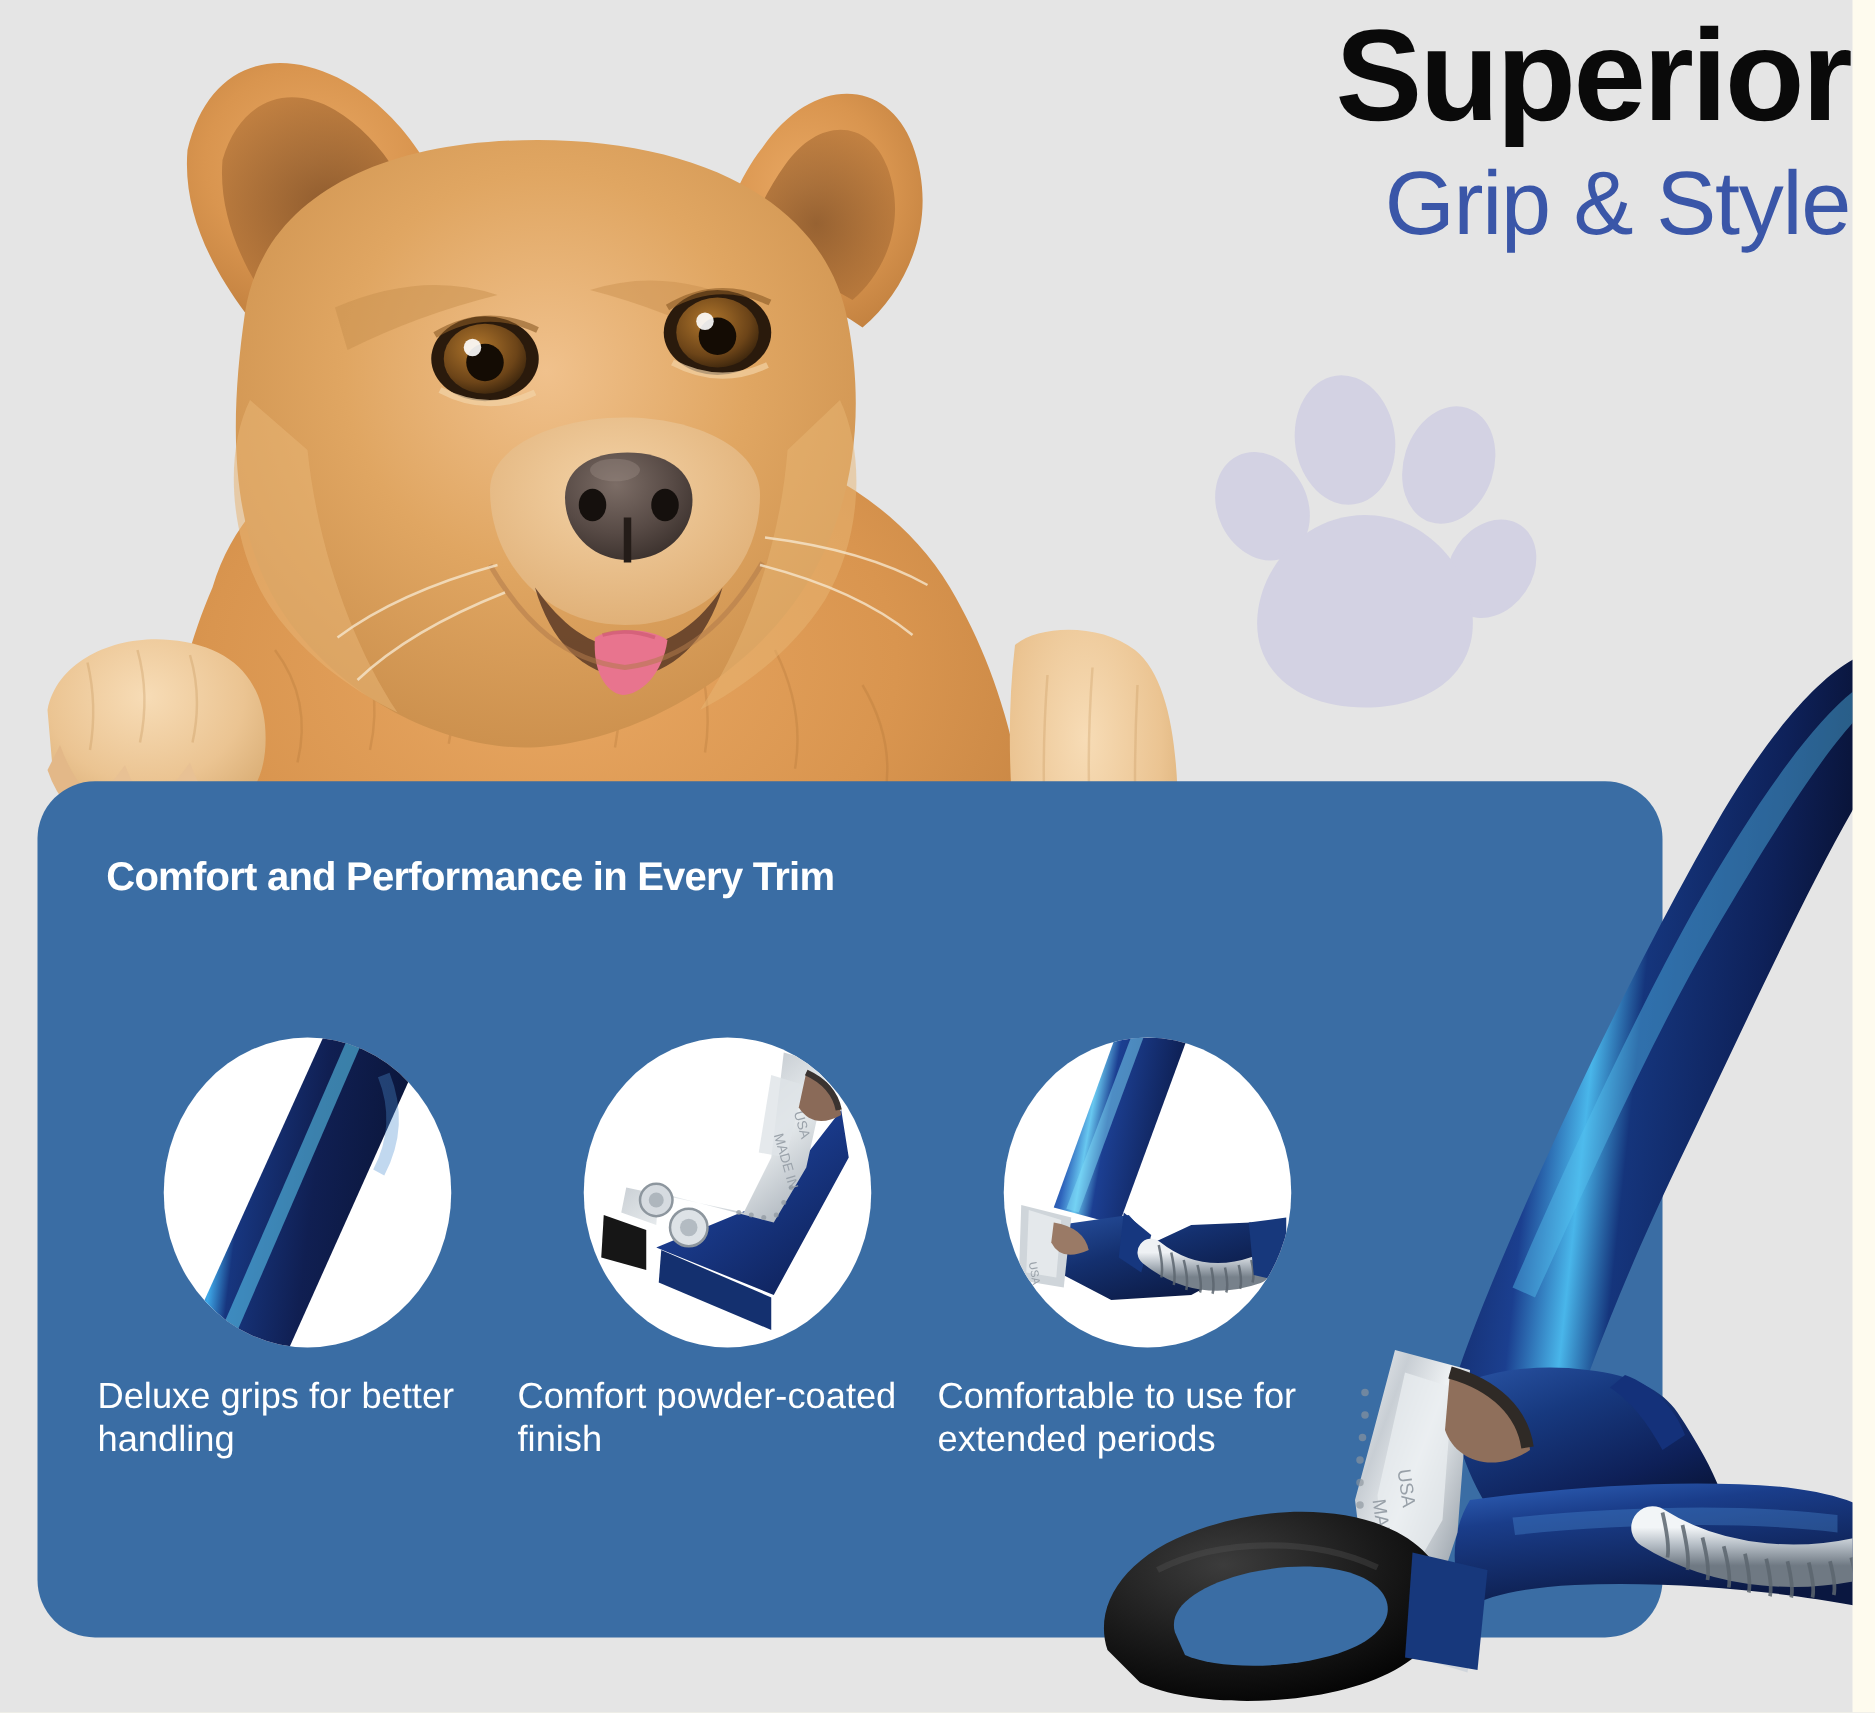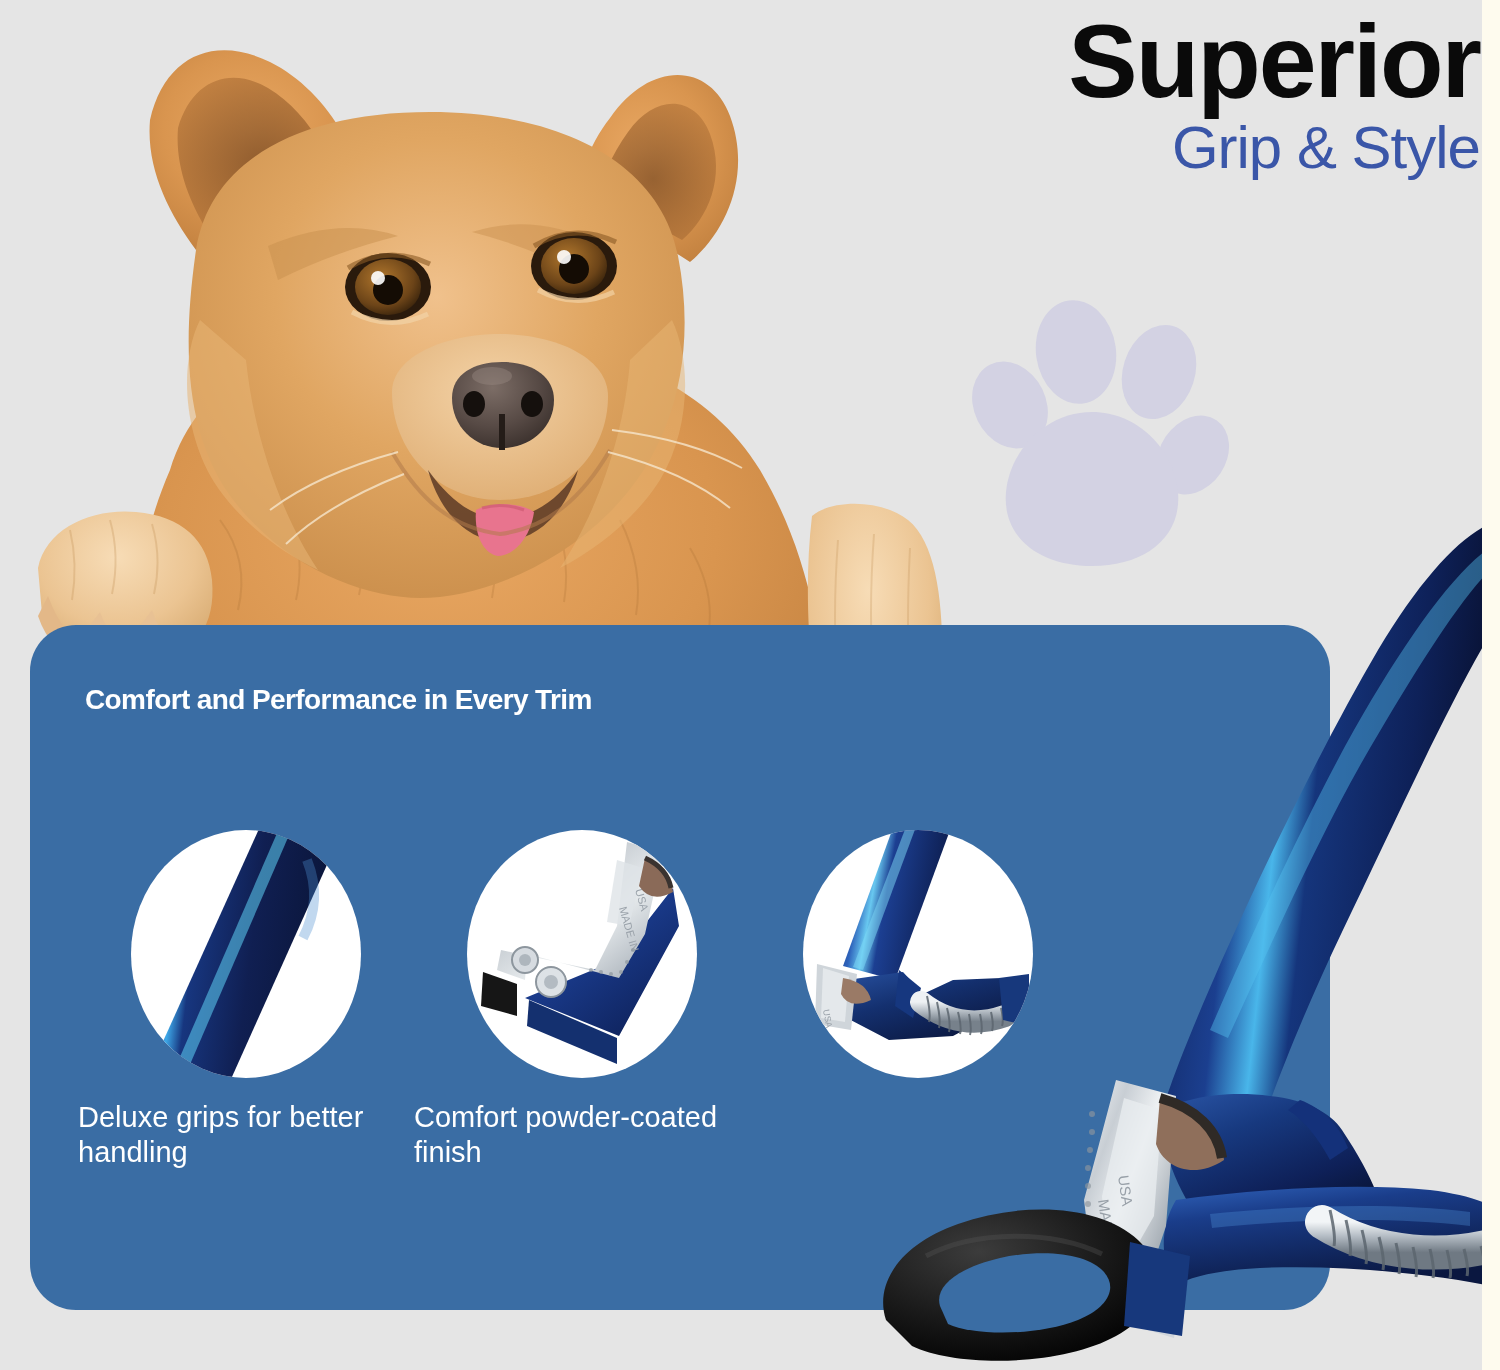--- a/index.html
+++ b/index.html
@@ -10,38 +10,38 @@
   }
   .stage{position:relative;width:1482px;height:1370px;background:#e5e5e5;overflow:hidden;}
 
   
   .headline{position:absolute;left:860px;top:8px;width:620px;text-align:right;}
   .headline .line1{
     font-size:104px;line-height:1.02;font-weight:bold;color:#0a0a0a;
     letter-spacing:-2px;white-space:nowrap;
   }
   .headline .line2{
-    font-size:60px;line-height:1.05;font-weight:normal;color:#3a56a8;
-    letter-spacing:-1px;white-space:nowrap;margin-top:2px;
+    font-size:72px;line-height:1.05;font-weight:normal;color:#3a56a8;
+    letter-spacing:-1px;white-space:nowrap;margin-top:12px;
   }
 
   
   .paw{position:absolute;left:952px;top:300px;width:280px;height:270px;}
 
   
   .dog{position:absolute;left:0px;top:0px;width:1000px;height:830px;}
 
   
   .card{
     position:absolute;left:30px;top:625px;width:1300px;height:685px;
     background:#3a6da4;border-radius:46px;
   }
   .card-heading{
     position:absolute;left:55px;top:58px;width:760px;
-    color:#ffffff;font-size:28px;font-weight:bold;line-height:1.18;
+    color:#ffffff;font-size:32px;font-weight:bold;line-height:1.18;
     letter-spacing:-0.6px;
   }
 
   
   .features{position:absolute;left:48px;top:205px;width:1010px;display:flex;}
   .feature{width:336px;display:flex;flex-direction:column;align-items:center;}
   .circle{
     width:230px;height:248px;border-radius:50%;background:#ffffff;
     overflow:hidden;position:relative;
   }
@@ -350,20 +350,21 @@
                 <path d="M166 184 q3 15 1 21"></path>
                   <path d="M177 184 q3 14 1 20"></path>
                 <path d="M188 182 q3 13 1 19"></path>
                   <path d="M198 178 q3 12 1 18"></path>
               </g>
             </g>
 
             <path d="M196 148 L226 144 L226 196 L200 190 Z" fill="#17387c"></path>
           </svg>
         </div>
+        <div class="caption">Comfortable to use for extended periods</div>
       </div>
 
     </div>
   </div>
 
   <div class="clipper">
     <svg width="680" height="870" viewBox="0 0 680 870">
       <defs>
         <linearGradient id="handleTop" x1="0%" y1="0%" x2="100%" y2="20%">
           <stop offset="0%" stop-color="#0d1c4e"></stop>

